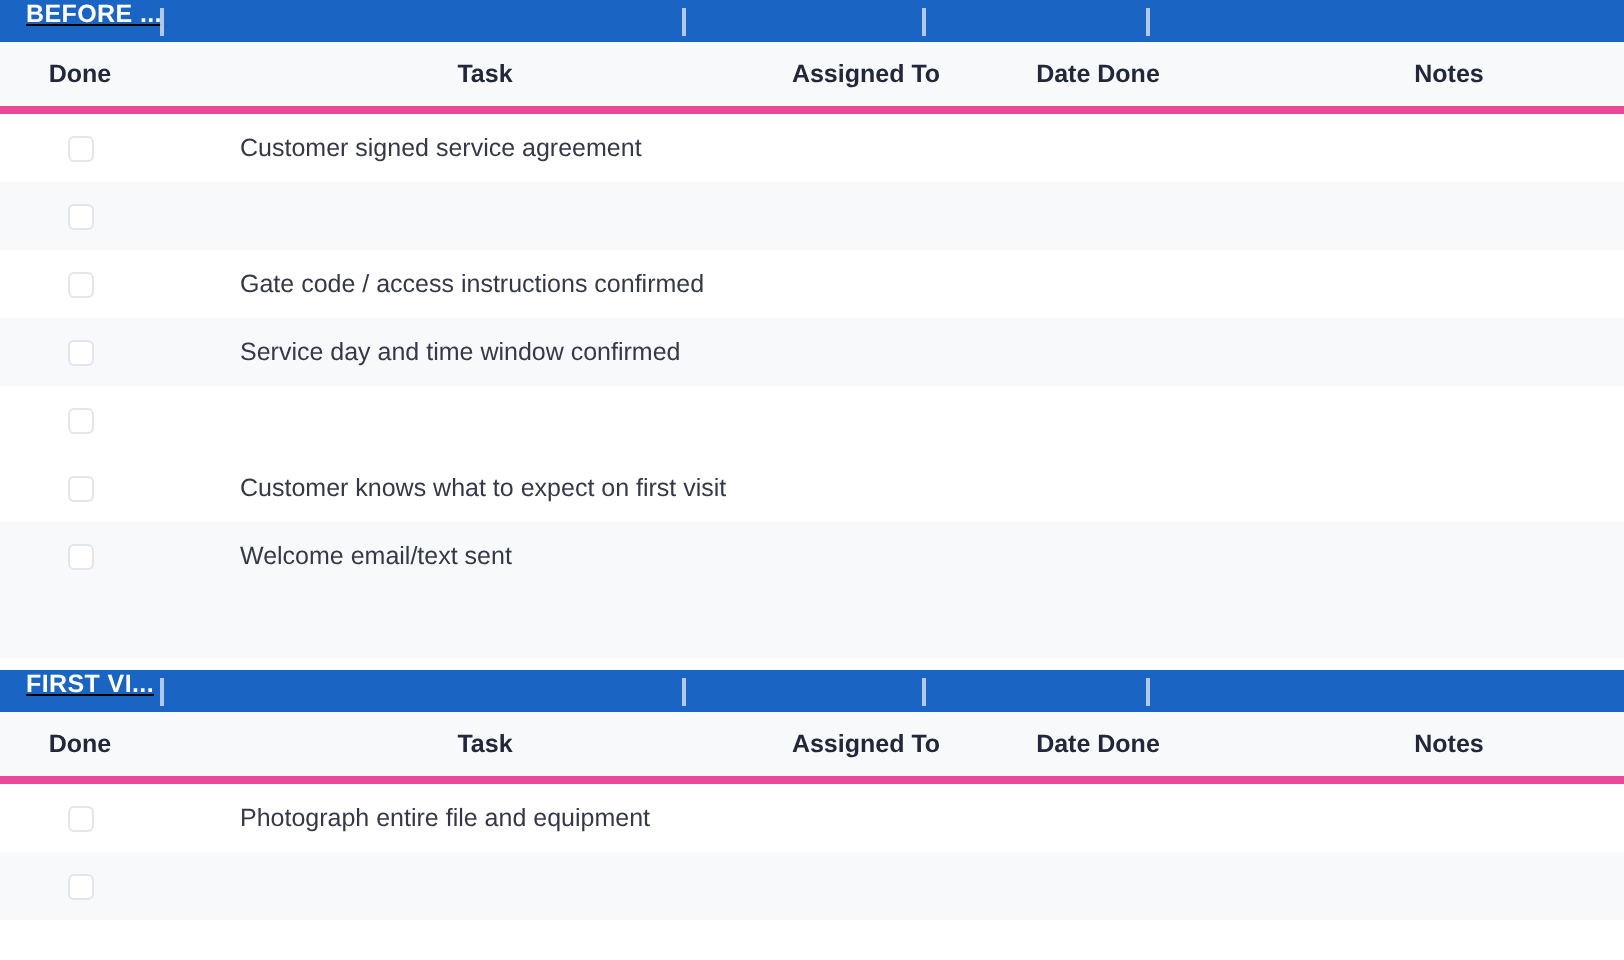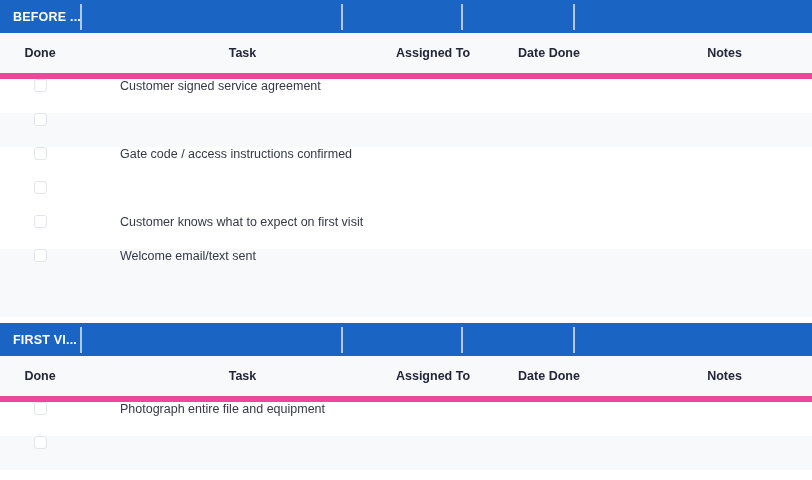--- a/index.html
+++ b/index.html
@@ -19,24 +19,25 @@
     position: relative;
     background: #ffffff;
   }
 
   
   .section { width: 812px; }
 
   
   .title-bar {
     position: relative;
-    height: 33px;
+    height: 21px;
     background: #1A65C4;
     display: flex;
-    align-items: center;
+    align-items: flex-start;
+    text-decoration: underline;
   }
   .title-bar-label {
     color: #ffffff;
     font-size: 12.5px;
     font-weight: 700;
     letter-spacing: 0.2px;
     padding-left: 13px;
     white-space: nowrap;
     overflow: hidden;
   }
@@ -45,38 +46,38 @@
     top: 4px;
     bottom: 3px;
     width: 1.5px;
     background: #cfd9ea;
     opacity: .85;
   }
 
   
   .col-header {
     display: flex;
-    height: 46px;
+    height: 36px;
     background: #F7F9FB;
-    border-bottom: 6px solid #ec4899;
+    border-bottom: 4px solid #ec4899;
     align-items: center;
   }
   .col-header .cell {
     font-size: 12.5px;
     font-weight: 700;
     color: #24263a;
     text-align: center;
     white-space: nowrap;
   }
 
   
   .row {
     display: flex;
     height: 34px;
-    align-items: flex-start;
+    align-items: center;
     background: #ffffff;
   }
   .row.alt { background: #F7F9FB; }
   .row.spacer { background: #F7F9FB; }
 
   
   .c-done     { width: 80px;  flex: 0 0 80px; }
   .c-task     { width: 261px; flex: 0 0 261px; margin-left: 32px; }
   .c-assigned { width: 120px; flex: 0 0 120px; }
   .c-date     { width: 112px; flex: 0 0 112px; }
@@ -144,20 +145,29 @@
           </div>
           <div class="task-text c-assigned"></div>
           <div class="task-text c-date"></div>
           <div class="task-text c-notes"></div>
         </div>
         <div class="row">
           <div class="c-done cb-wrap">
             <span class="checkbox"></span>
           </div>
           <div class="c-task task-text">Gate code / access instructions confirmed</div>
+          <div class="task-text c-assigned"></div>
+          <div class="task-text c-date"></div>
+          <div class="task-text c-notes"></div>
+        </div>
+        <div class="row alt">
+          <div class="c-done cb-wrap">
+            <span class="checkbox"></span>
+          </div>
+          <div class="c-task task-text">Service day and time window confirmed</div>
           <div class="task-text c-assigned"></div>
           <div class="task-text c-date"></div>
           <div class="task-text c-notes"></div>
         </div>
         <div class="row">
           <div class="c-done cb-wrap">
             <span class="checkbox"></span>
           </div>
           <div class="task-text c-assigned"></div>
           <div class="task-text c-date"></div>

